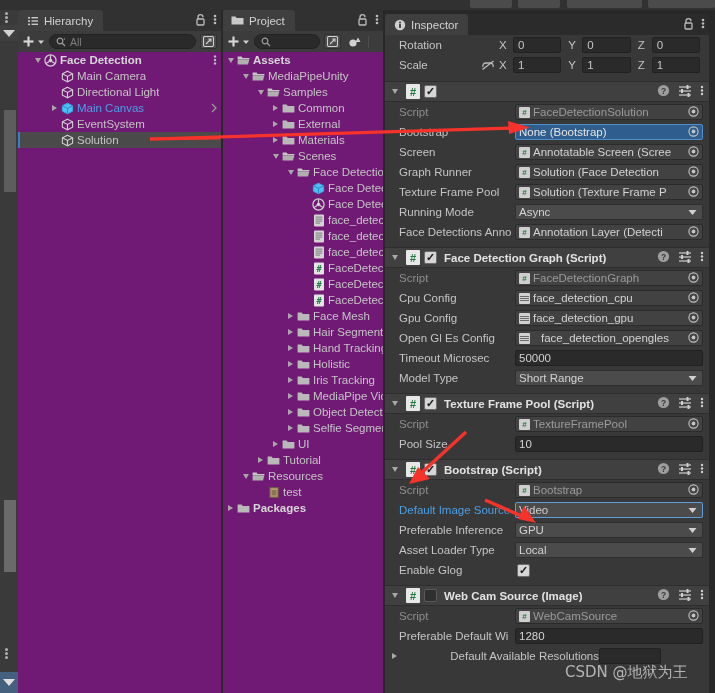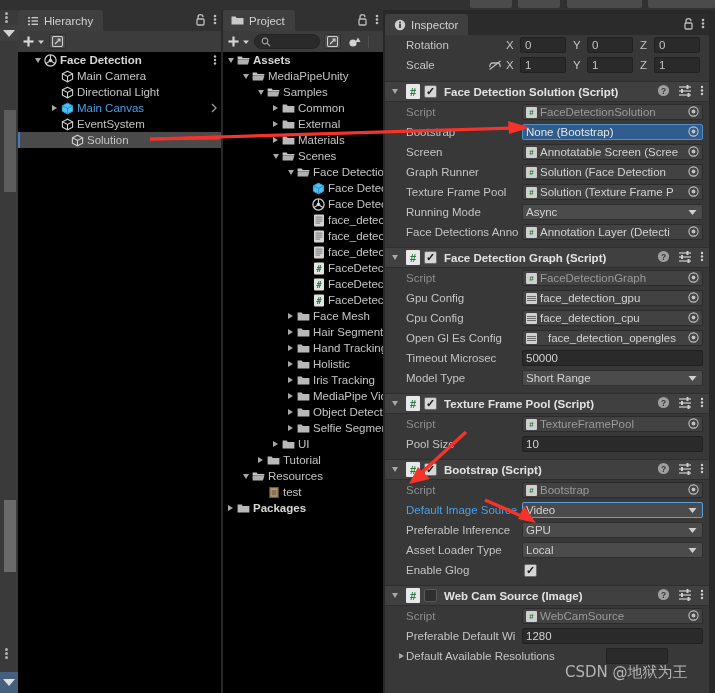--- a/index.html
+++ b/index.html
@@ -28,39 +28,39 @@
   .toolbar { height:21px; background:#3c3c3c; display:flex; align-items:center; padding:0 4px; gap:4px; }
   .tb-btn { display:flex; align-items:center; gap:2px; cursor:default; color:#c8c8c8; }
   .searchbox {
     flex:1; height:15px; background:#2a2a2a; border:1px solid #222; border-radius:8px;
     display:flex; align-items:center; padding:0 6px; gap:4px; color:#7d7d7d; font-size:10.5px;
   }
   .sq-btn { width:17px; height:15px; background:#4b4b4b; border:1px solid #303030; border-radius:2px;
             display:flex; align-items:center; justify-content:center; }
 
   
-  .treebody { position:absolute; left:0; right:0; bottom:0; top:42px; background:#000000; overflow:hidden; }
+  .treebody { position:absolute; left:0; right:0; bottom:0; top:42px; background:#701a75; overflow:hidden; }
   .row { height:16px; display:flex; align-items:center; white-space:nowrap; position:relative; font-size:11.5px; }
-  .row.sel { background:#4a4a4a;padding-left:10px; }
+  .row.sel { background:#4a4a4a; }
   .arrow { width:11px; height:16px; display:inline-flex; align-items:center; justify-content:center; flex:0 0 11px; }
   .arrow i { display:block; width:0;height:0; border-style:solid; }
   .arrow.right i { border-width:3.5px 0 3.5px 5px; border-color:transparent transparent transparent #a8a8a8; }
   .arrow.down  i { border-width:5px 3.5px 0 3.5px; border-color:#a8a8a8 transparent transparent transparent; }
   .ico { width:15px; height:14px; flex:0 0 15px; display:inline-flex; align-items:center; justify-content:center; margin-right:2px; }
   .lbl { overflow:hidden; }
   .lbl.bold { font-weight:bold; color:#d6d6d6; }
   .lbl.blue { color:#4c9fe8; }
   .rowdots { position:absolute; right:4px; top:0; height:16px; display:flex; align-items:center; }
   .rowchev { position:absolute; right:4px; top:0; height:16px; display:flex; align-items:center; color:#9a9a9a; font-size:10px; }
   .selbar { position:absolute; left:0; top:0; width:2px; height:16px; background:#3b7ecb; }
 
   
   #inspector { background:#383838; }
   .insp-body { position:absolute; left:0; right:0; top:21px; bottom:0; overflow:hidden; background:#383838; }
-  .prop-row { height:20px; display:flex; align-items:center; padding-left:21px; font-size:11.5px; }
+  .prop-row { height:20px; display:flex; align-items:center; padding-left:14px; font-size:11.5px; }
   .prop-label { width:116px; flex:0 0 116px; color:#c4c4c4; overflow:hidden; white-space:nowrap; }
   .prop-label.dim { color:#8e8e8e; }
   .prop-label.blue { color:#4c9fe8; }
   .field {
     flex:1; height:16px; margin-right:6px; background:#2a2a2a; border:1px solid #212121; border-radius:2px;
     display:flex; align-items:center; padding:0 3px; gap:3px; color:#d2d2d2; font-size:11.5px;
     overflow:hidden; white-space:nowrap;
   }
   .field.obj { background:#424242; border-color:#2b2b2b; }
   .field.obj.dimtxt { color:#9a9a9a; }
@@ -167,20 +167,28 @@
     <div class="toolbar">
       <div class="tb-btn">
         <svg width="13" height="13" viewBox="0 0 13 13">
             <rect x="5.4" y="1.5" width="2.2" height="10" fill="#d6d6d6"></rect>
             <rect x="1.5" y="5.4" width="10" height="2.2" fill="#d6d6d6"></rect>
           </svg>
         <svg width="8" height="8" viewBox="0 0 8 8">
             <path d="M1 2.5 L7 2.5 L4 6 Z" fill="#d0d0d0"></path>
           </svg>
       </div>
+      <div class="searchbox">
+        <svg width="10" height="10" viewBox="0 0 10 10">
+            <circle cx="4" cy="4" r="2.8" fill="none" stroke="#9b9b9b" stroke-width="1.2"></circle>
+            <line x1="6" y1="6" x2="9" y2="9" stroke="#9b9b9b" stroke-width="1.2"></line>
+            <circle cx="8.3" cy="2" r="0.7" fill="#9b9b9b"></circle>
+          </svg>
+        <span>All</span>
+      </div>
       <div class="sq-btn">
         <svg width="11" height="11" viewBox="0 0 11 11">
             <rect x="0.5" y="0.5" width="10" height="10" rx="1.5" fill="none" stroke="#cfcfcf" stroke-width="1.1"></rect>
             <path d="M3 8 L8 3 M5.3 3 H8 V5.7" fill="none" stroke="#cfcfcf" stroke-width="1.1"></path>
           </svg>
       </div>
     </div>
 
     <div class="treebody" id="hier-tree">
         <div class="row">
@@ -768,21 +776,20 @@
         </div>
         <div style="height: 6px;"></div>
         <div class="comp-header">
           <span class="arrow down" style="flex: 0 0 14px;">
             <i></i>
           </span>
           <span class="csicon">#</span>
           <span class="chk">
             <span class="tick">✓</span>
           </span>
-          <span class="comp-title">Face Detection Solution (Script)</span>
           <span class="comp-tools">
             <span><svg width="13" height="13" viewBox="0 0 13 13">
                 <circle cx="6.5" cy="6.5" r="5.6" fill="#9e9e9e"></circle>
                 <text x="6.5" y="9.8" font-size="8.5" font-family="sans-serif" font-weight="bold" fill="#383838" text-anchor="middle">?</text>
               </svg></span>
             <span><svg width="14" height="13" viewBox="0 0 14 13">
                 <line x1="1" y1="3" x2="13" y2="3" stroke="#cfcfcf" stroke-width="1.2"></line>
                 <line x1="1" y1="7" x2="13" y2="7" stroke="#cfcfcf" stroke-width="1.2"></line>
                 <line x1="1" y1="11" x2="13" y2="11" stroke="#cfcfcf" stroke-width="1.2"></line>
                 <rect x="8.5" y="1" width="2" height="4" fill="#cfcfcf"></rect>
@@ -898,20 +905,35 @@
                 <circle cx="2" cy="6.5" r="1.2" fill="#cfcfcf"></circle>
                 <circle cx="2" cy="10" r="1.2" fill="#cfcfcf"></circle>
               </svg></span>
           </span>
         </div>
         <div class="prop-row">
           <span class="prop-label dim">Script</span>
           <div class="field obj dimtxt">
             <span class="badge-cs">#</span>
             <span style="overflow: hidden; white-space: nowrap;">FaceDetectionGraph</span>
+            <span class="objdot"><svg width="11" height="11" viewBox="0 0 11 11">
+                <circle cx="5.5" cy="5.5" r="4.6" fill="none" stroke="#c2c2c2" stroke-width="1.1"></circle>
+                <circle cx="5.5" cy="5.5" r="1.9" fill="#c2c2c2"></circle>
+              </svg></span>
+          </div>
+        </div>
+        <div class="prop-row">
+          <span class="prop-label">Cpu Config</span>
+          <div class="field obj">
+            <span class="badge-txt">
+              <b></b>
+              <b></b>
+              <b></b>
+            </span>
+            <span style="overflow: hidden; white-space: nowrap;">face_detection_cpu</span>
             <span class="objdot"><svg width="11" height="11" viewBox="0 0 11 11">
                 <circle cx="5.5" cy="5.5" r="4.6" fill="none" stroke="#c2c2c2" stroke-width="1.1"></circle>
                 <circle cx="5.5" cy="5.5" r="1.9" fill="#c2c2c2"></circle>
               </svg></span>
           </div>
         </div>
         <div class="prop-row">
           <span class="prop-label">Gpu Config</span>
           <div class="field obj">
             <span class="badge-txt">
@@ -920,35 +942,20 @@
               <b></b>
             </span>
             <span style="overflow: hidden; white-space: nowrap;">face_detection_gpu</span>
             <span class="objdot"><svg width="11" height="11" viewBox="0 0 11 11">
                 <circle cx="5.5" cy="5.5" r="4.6" fill="none" stroke="#c2c2c2" stroke-width="1.1"></circle>
                 <circle cx="5.5" cy="5.5" r="1.9" fill="#c2c2c2"></circle>
               </svg></span>
           </div>
         </div>
         <div class="prop-row">
-          <span class="prop-label">Cpu Config</span>
-          <div class="field obj">
-            <span class="badge-txt">
-              <b></b>
-              <b></b>
-              <b></b>
-            </span>
-            <span style="overflow: hidden; white-space: nowrap;">face_detection_cpu</span>
-            <span class="objdot"><svg width="11" height="11" viewBox="0 0 11 11">
-                <circle cx="5.5" cy="5.5" r="4.6" fill="none" stroke="#c2c2c2" stroke-width="1.1"></circle>
-                <circle cx="5.5" cy="5.5" r="1.9" fill="#c2c2c2"></circle>
-              </svg></span>
-          </div>
-        </div>
-        <div class="prop-row">
           <span class="prop-label">Open Gl Es Config</span>
           <div class="field obj">
             <span class="badge-txt">
               <b></b>
               <b></b>
               <b></b>
             </span>
             <span style="overflow: hidden; white-space: nowrap; margin-left: 8px;">face_detection_opengles</span>
             <span class="objdot"><svg width="11" height="11" viewBox="0 0 11 11">
                 <circle cx="5.5" cy="5.5" r="4.6" fill="none" stroke="#c2c2c2" stroke-width="1.1"></circle>
@@ -1134,21 +1141,21 @@
         <div class="prop-row">
           <span class="prop-label">Preferable Default Wi</span>
           <div class="field">
             <span style="overflow: hidden; white-space: nowrap;">1280</span>
           </div>
         </div>
         <div class="prop-row">
           <span class="arrow right" style="flex: 0 0 10px; margin-left: -10px;">
             <i></i>
           </span>
-          <span class="prop-label" style="flex: 0 0 200px; width: 200px;">Default Available Resolutions</span>
+          <span class="prop-label" style="flex: 0 0 200px; width: 200px; text-align: right;">Default Available Resolutions</span>
           <div class="field" style="flex: 0 0 62px;"></div>
         </div>
       </div>
   </div>
 
   <svg class="annot" style="left:0;top:0;width:715px;height:693px;" viewBox="0 0 715 693">
 
     <path d="M150 139 L516 128" stroke="#f5332b" stroke-width="3.2" fill="none"></path>
     <path d="M530 127.5 L508 121 L509 134 Z" fill="#f5332b"></path>
 

